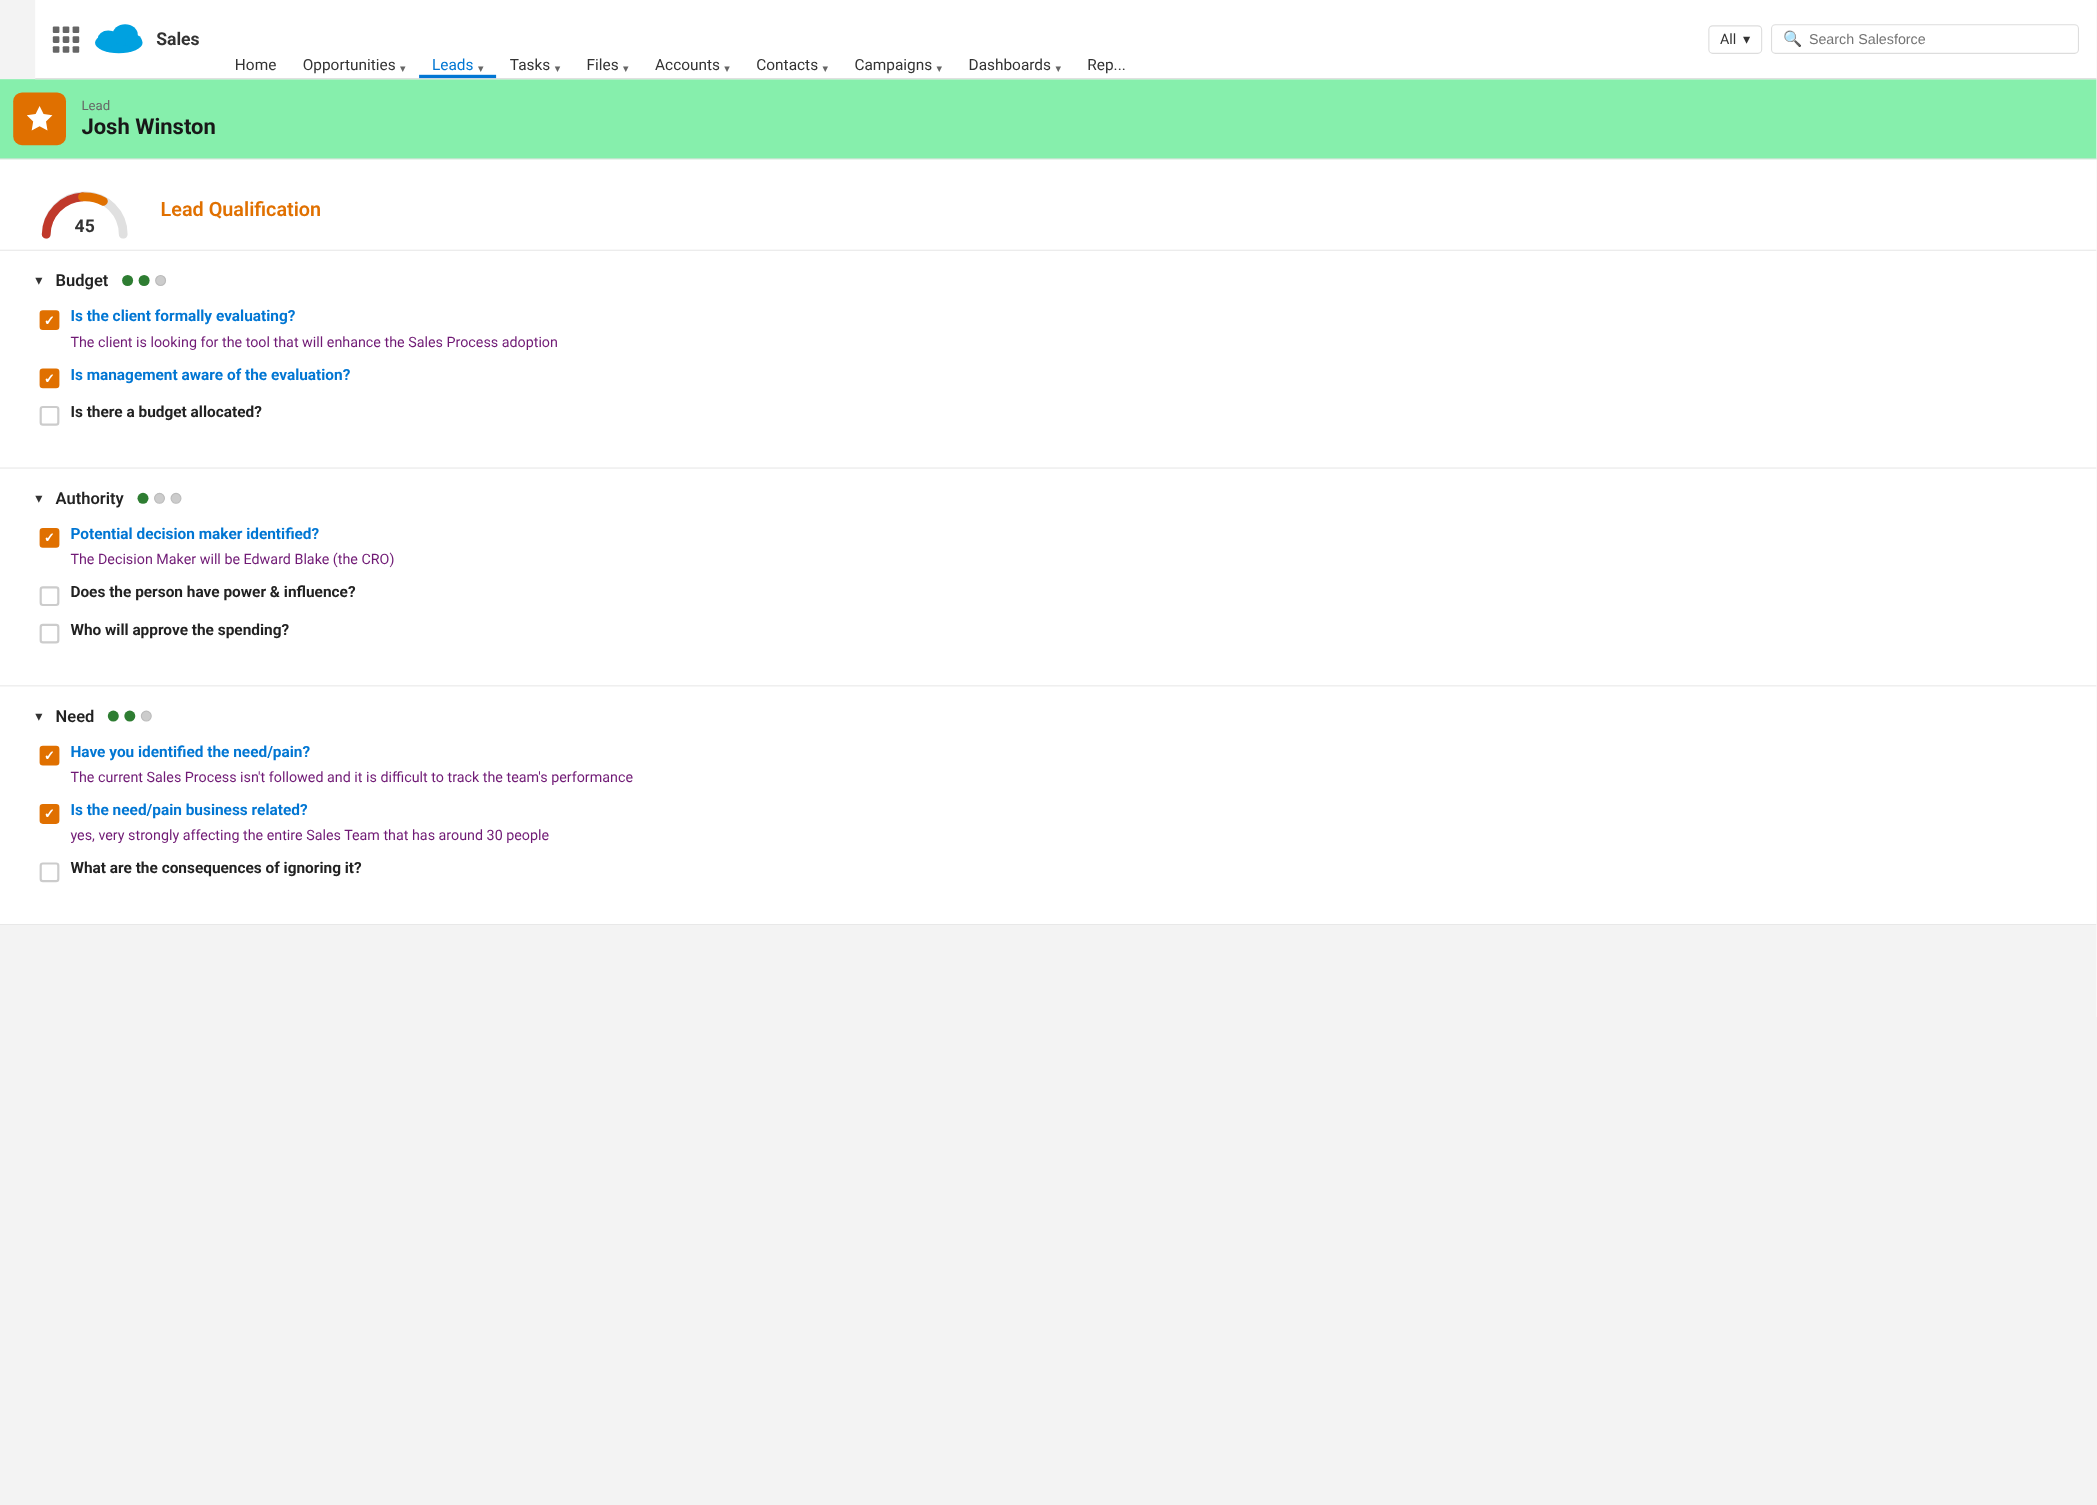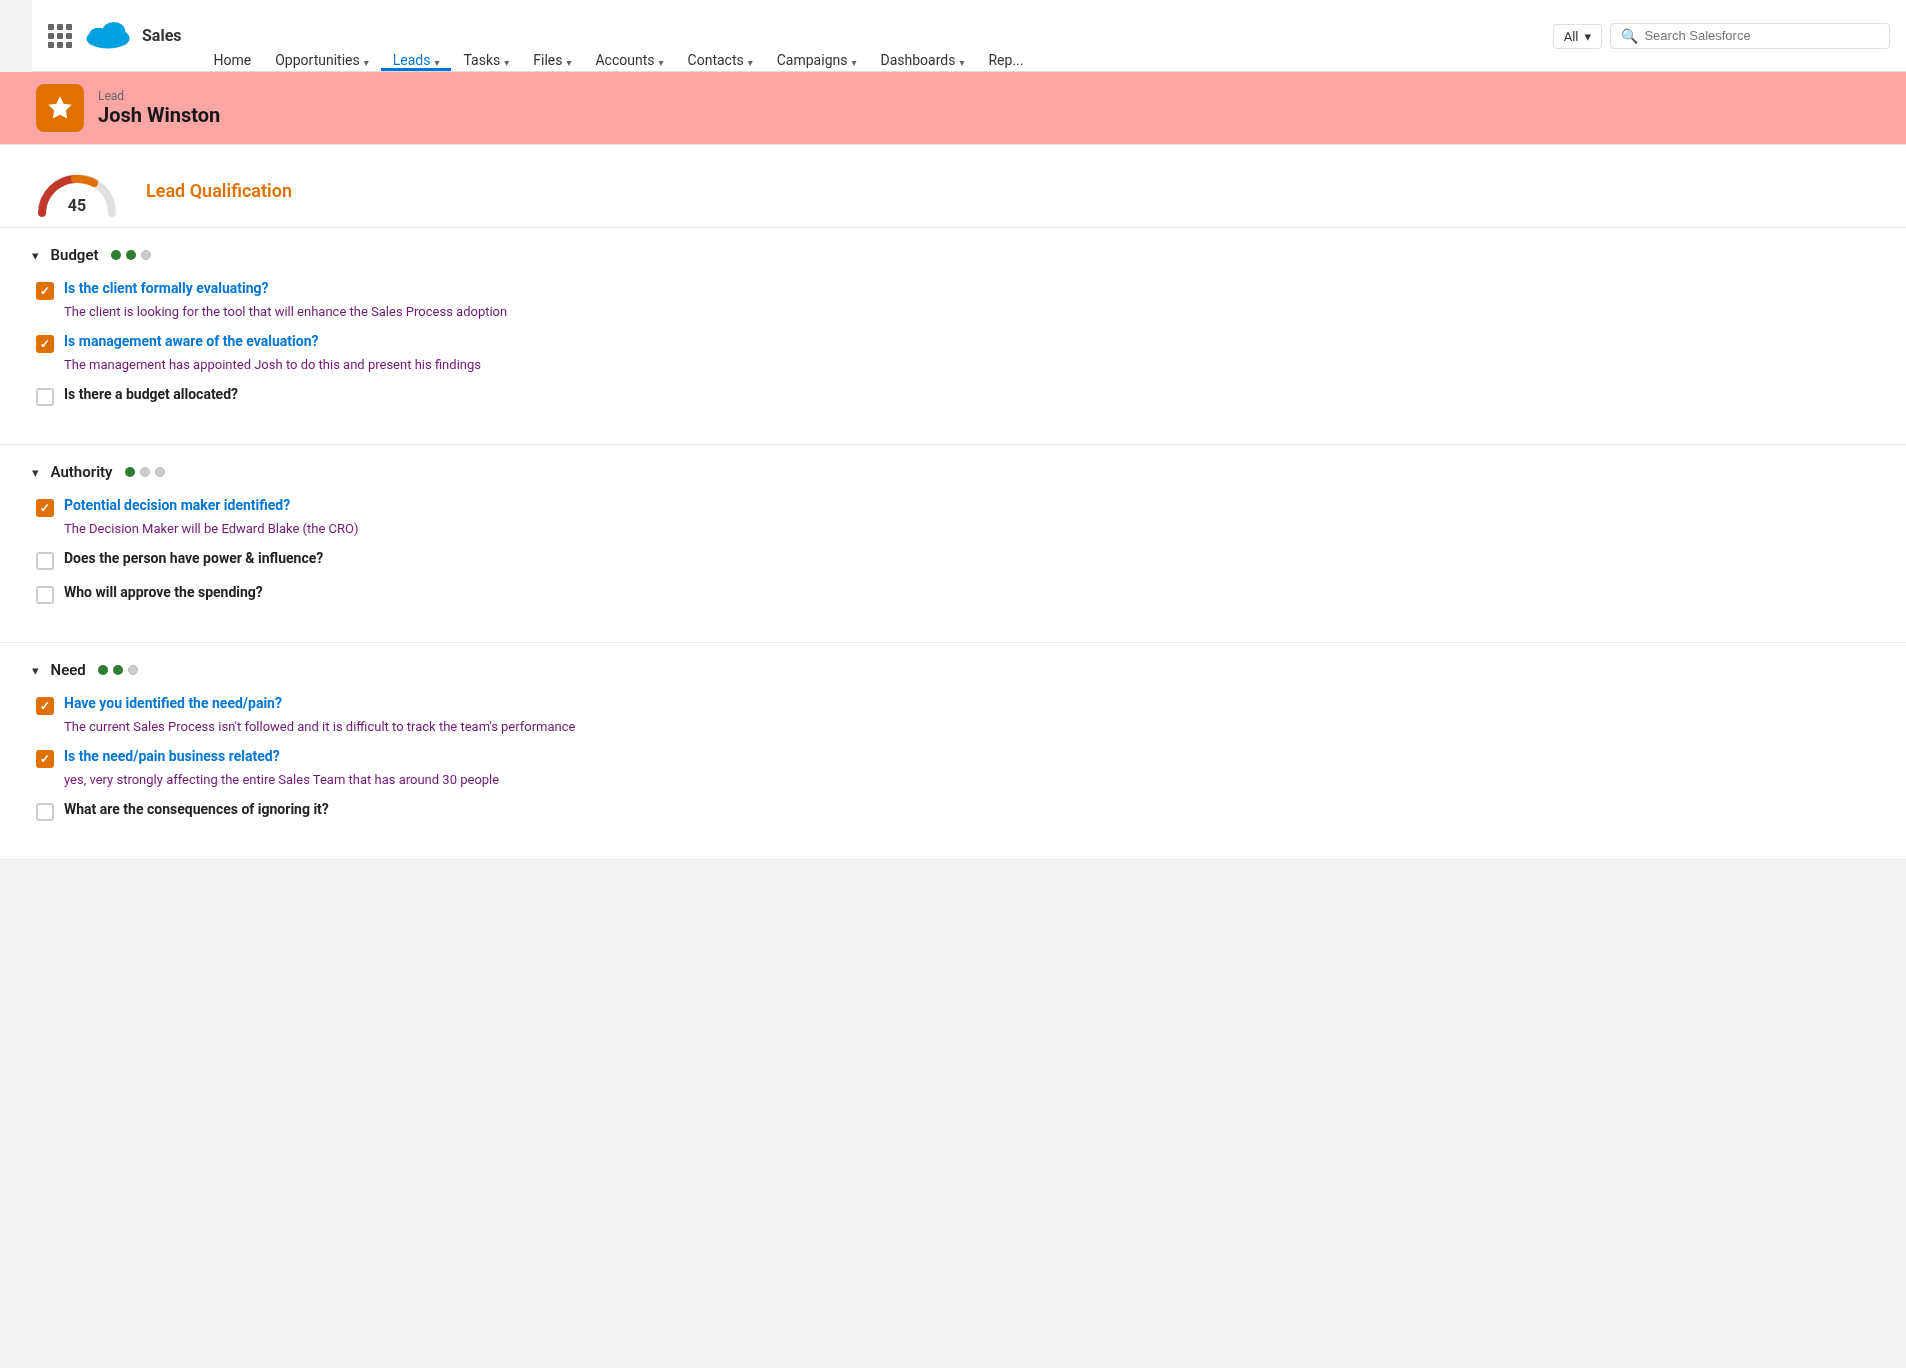--- a/index.html
+++ b/index.html
@@ -98,22 +98,22 @@
       border: none;
       outline: none;
       font-size: 13px;
       width: 100%;
       color: #666;
     }
     .search-icon-char { color: #888; font-size: 14px; }
 
     
     .page-header {
-      background: #fca5a5;
-      padding: 12px 36px;
+      background: #86efac;
+      padding: 12px 12px;
       display: flex;
       align-items: center;
       gap: 14px;
       border-bottom: 1px solid #e0e0e0;
     }
     .lead-icon {
       width: 48px;
       height: 48px;
       background: #e07000;
       border-radius: 8px;
@@ -378,21 +378,20 @@
             <div class="checkbox checked"></div>
             <span class="check-label">Is the client formally evaluating?</span>
           </div>
           <div class="check-desc">The client is looking for the tool that will enhance the Sales Process adoption</div>
         </div>
         <div class="check-item">
           <div class="check-item-row">
             <div class="checkbox checked"></div>
             <span class="check-label">Is management aware of the evaluation?</span>
           </div>
-          <div class="check-desc">The management has appointed Josh to do this and present his findings</div>
         </div>
         <div class="check-item">
           <div class="check-item-row">
             <div class="checkbox"></div>
             <span class="check-label unchecked">Is there a budget allocated?</span>
           </div>
         </div>
       </div>
       <div class="section">
         <div class="section-header">

